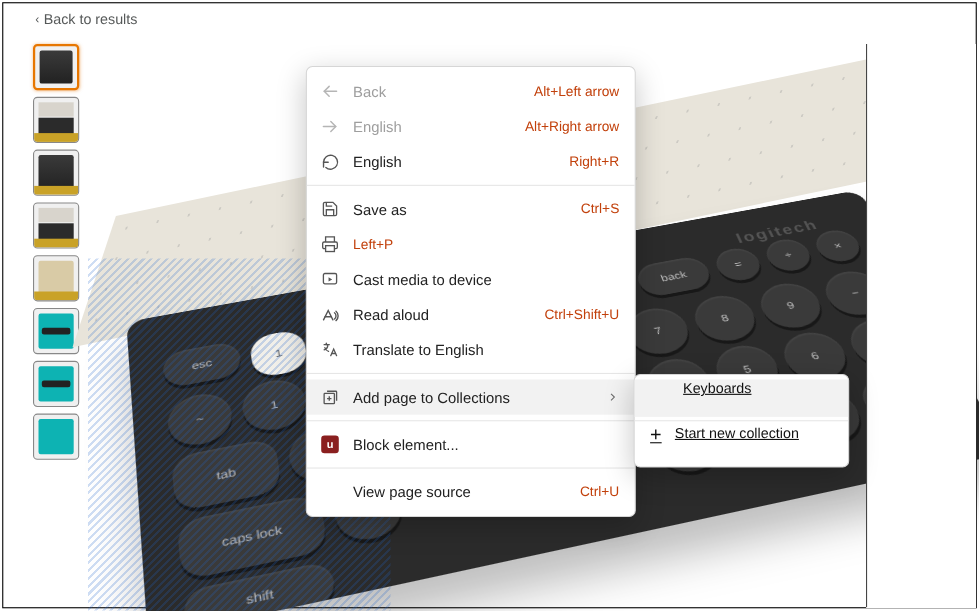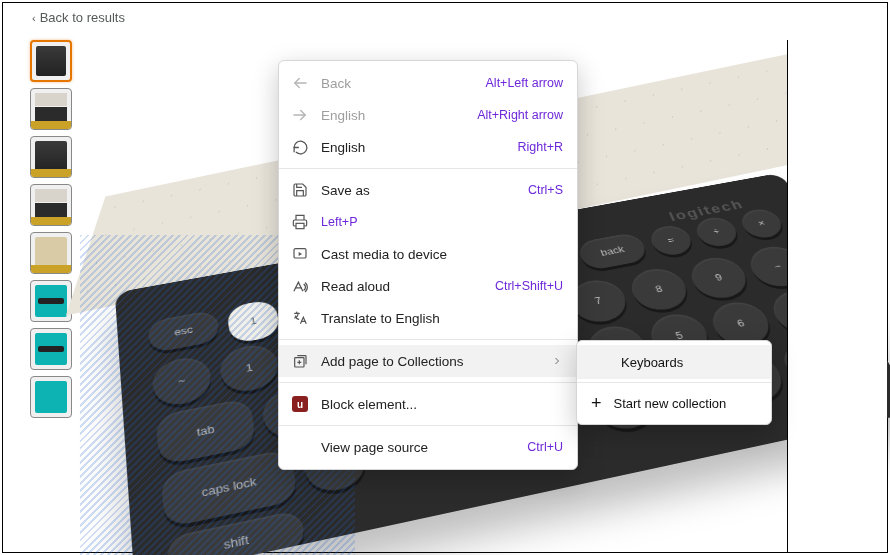--- a/index.html
+++ b/index.html
@@ -128,35 +128,35 @@
   .ctx .item {
     display:flex; align-items:center; height:32px;
     padding: 0 14px 0 12px; gap:12px;
     color:#222;
   }
   .ctx .item.disabled { color:#9e9e9e; }
   .ctx .item.hover { background:#f2f2f2; }
   .ctx .item .ic { width:18px; height:18px; flex:0 0 18px; display:flex; align-items:center; justify-content:center; color:#555; }
   .ctx .item.disabled .ic { color:#b5b5b5; }
   .ctx .item .lbl { flex:1; }
-  .ctx .item .accel { color:#6d28d9; font-size:12.5px; }
+  .ctx .item .accel { color:#c2410c; font-size:12.5px; }
   .ctx .item .sub { color:#6c6c6c; }
   .ctx hr { border:none; border-top:1px solid #e6e6e6; margin:5px 0; }
   .ublock { width:16px;height:16px;border-radius:3px;background:#8a1f1f;color:#fff;display:flex;align-items:center;justify-content:center;font-size:10px;font-weight:700; }
 
   
   .submenu {
     position:absolute; left:576px; top:340px; width:196px;
     background:#fff; border:1px solid #d6d6d6; border-radius:6px;
     box-shadow: 0 8px 26px rgba(0,0,0,.22);
     padding:4px 0;
   }
   .submenu .sitem {
-    display:flex; align-items:center; height:34px;
-    padding:0 14px; gap:12px;
+    display:flex; height:34px;
+    padding:0 14px; gap:12px;text-decoration:underline;
   }
   .submenu .sitem.hover { background:#f2f2f2; }
   .submenu hr { border:none; border-top:1px solid #e6e6e6; margin:3px 0; }
   .plus { font-size:18px; line-height:1; font-weight:400; }
 
   svg { display:block; }
 </style>
 </head>
 <body>
 

